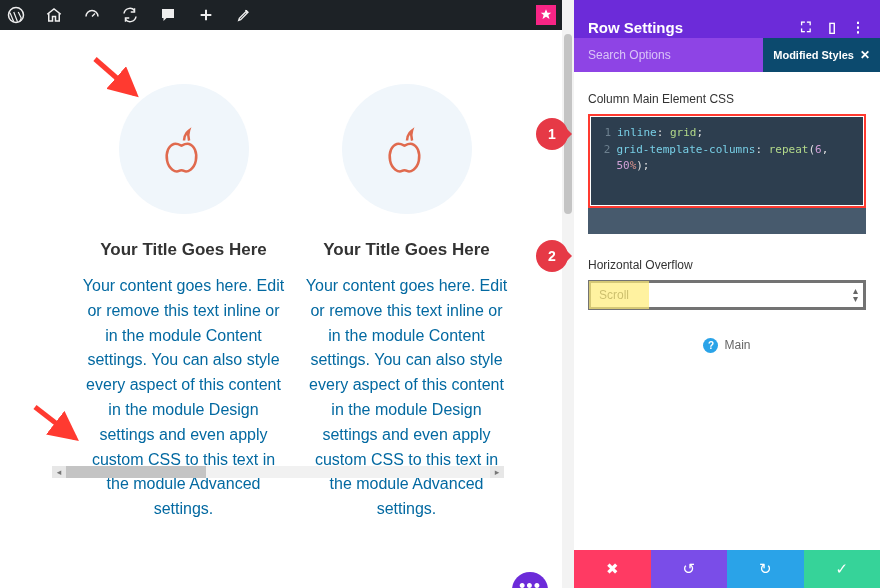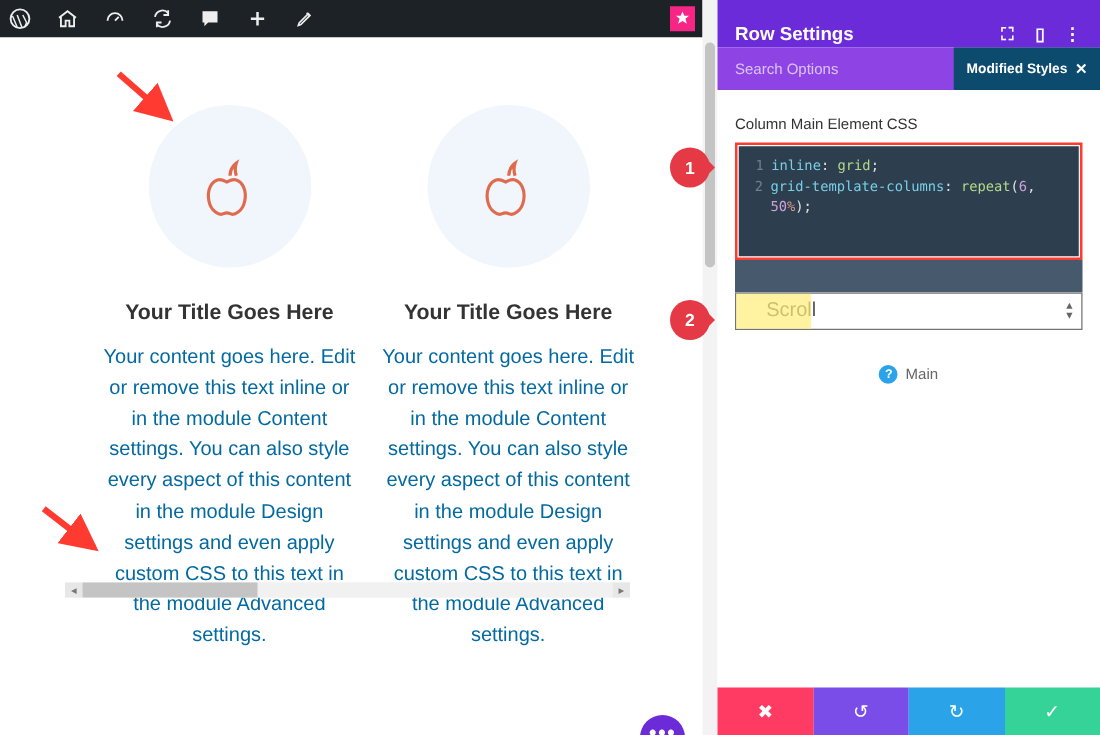--- a/index.html
+++ b/index.html
@@ -52,21 +52,21 @@
   .code-box .ln { color:#6d808f; width:12px; text-align:right; margin-right:6px;}
   .kw-prop { color:#78cfe6; }
   .kw-val  { color:#b3d98a; }
   .kw-num  { color:#cfa0d6; }
   .kw-unit { color:#e0958e; }
   .kw-punc { color:#e1e1e1; }
   .code-after{ background:#475a6d; height:26px;}
 
   .hlabel { margin: 24px 0 8px; color:#333;}
   .select-row { position:relative; }
-  .select-box { background:#fff; border:1px solid #737373; height:30px; display:flex; align-items:center; padding:0 24px; font-size:16px; color:#555;}
+  .select-box { background:#fff; border:3px solid #737373; height:30px; display:flex; align-items:center; padding:0 8px; font-size:12px; color:#555;}
   .select-hl { position:absolute; top:1px; left:1px; width:60px; height:28px; background: rgba(255,236,120,0.7); pointer-events:none;}
   .select-caret { position:absolute; right:8px; top:7px; font-size:10px; color:#666; line-height:8px;}
 
   .help { display:flex; align-items:center; justify-content:center; margin-top:28px; color:#666; font-size:12px;}
   .help .q { width:15px;height:15px;border-radius:50%;background:#2aa3e8;color:#fff;display:flex;align-items:center;justify-content:center;font-size:10px;margin-right:6px; font-weight:700;}
 
   
   .panel-foot { position:absolute; bottom:0; left:0; right:0; height:38px; display:flex;}
   .fbtn { flex:1; display:flex; align-items:center; justify-content:center; color:#fff; font-size:15px;}
   .fbtn.red{background:#ff3a63;}
@@ -197,20 +197,21 @@
           <span><span class="kw-prop">inline</span><span class="kw-punc">: </span><span class="kw-val">grid</span><span class="kw-punc">;</span></span>
         </div>
         <div class="line">
           <span class="ln">2</span>
           <span><span class="kw-prop">grid-template-columns</span><span class="kw-punc">: </span><span class="kw-val">repeat</span><span class="kw-punc">(</span><span class="kw-num">6</span><span class="kw-punc">, </span><span class="kw-num">50</span><span class="kw-unit">%</span><span class="kw-punc">);</span></span>
         </div>
       </div>
     </div>
     <div class="code-after"></div>
 
+    <div class="hlabel">Horizontal Overflow</div>
     <div class="select-row">
       <div class="select-box">
         <span>Scroll</span>
       </div>
       <div class="select-hl"></div>
       <div class="select-caret">▴<br>▾</div>
     </div>
 
     <div class="help">
       <span class="q">?</span>

